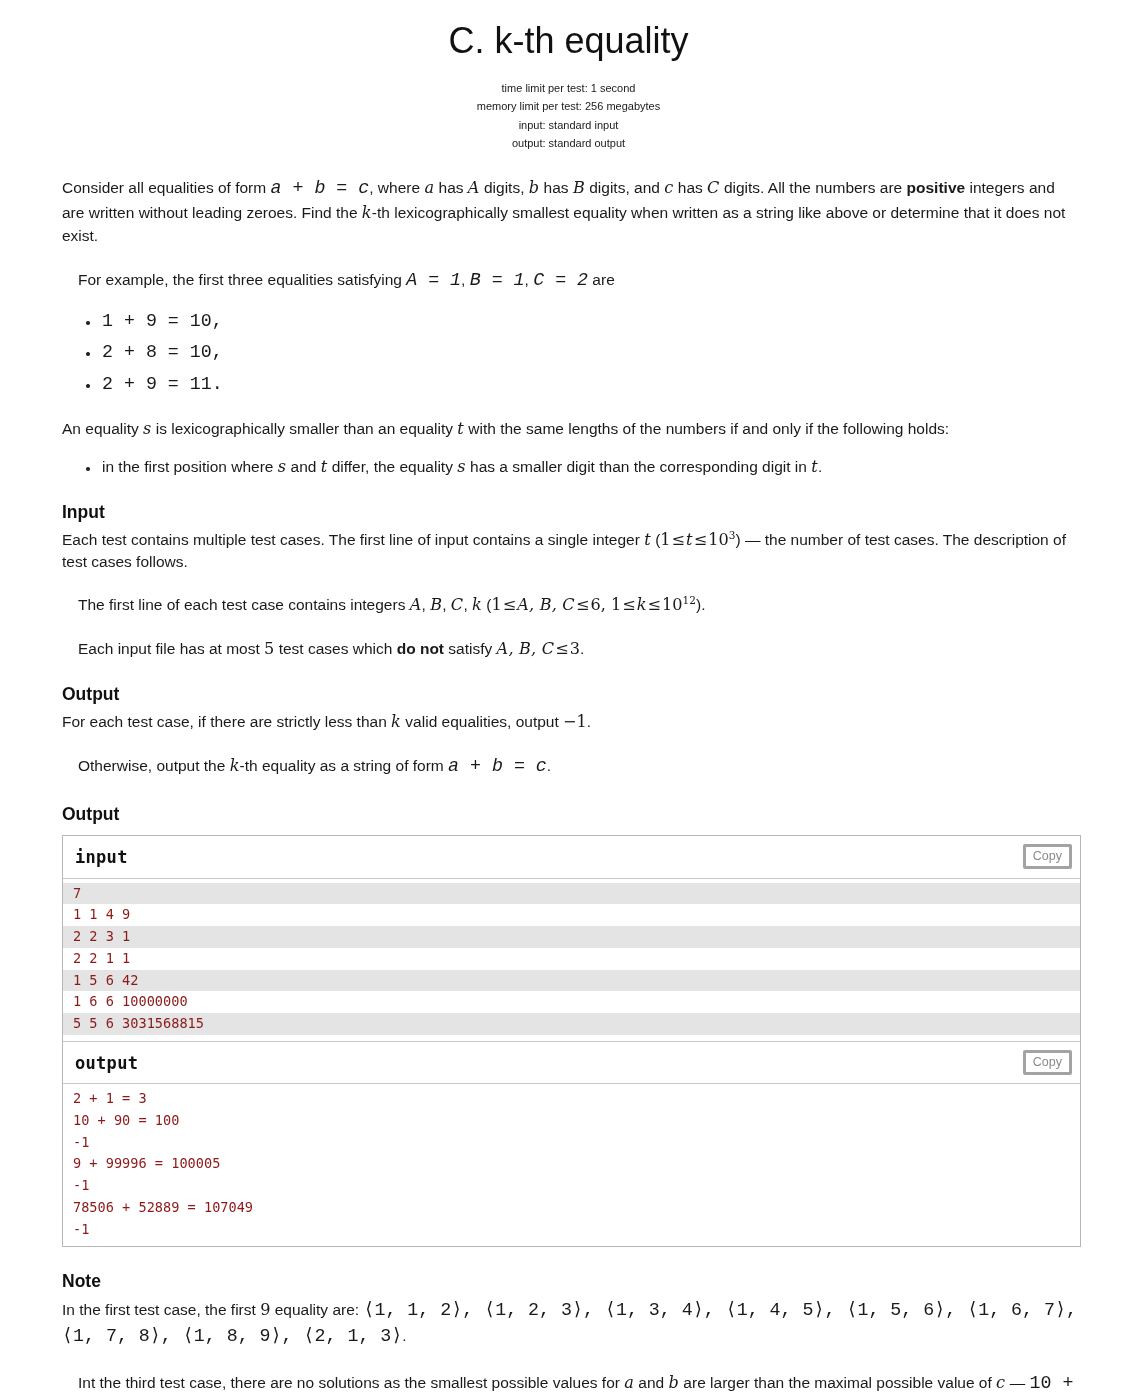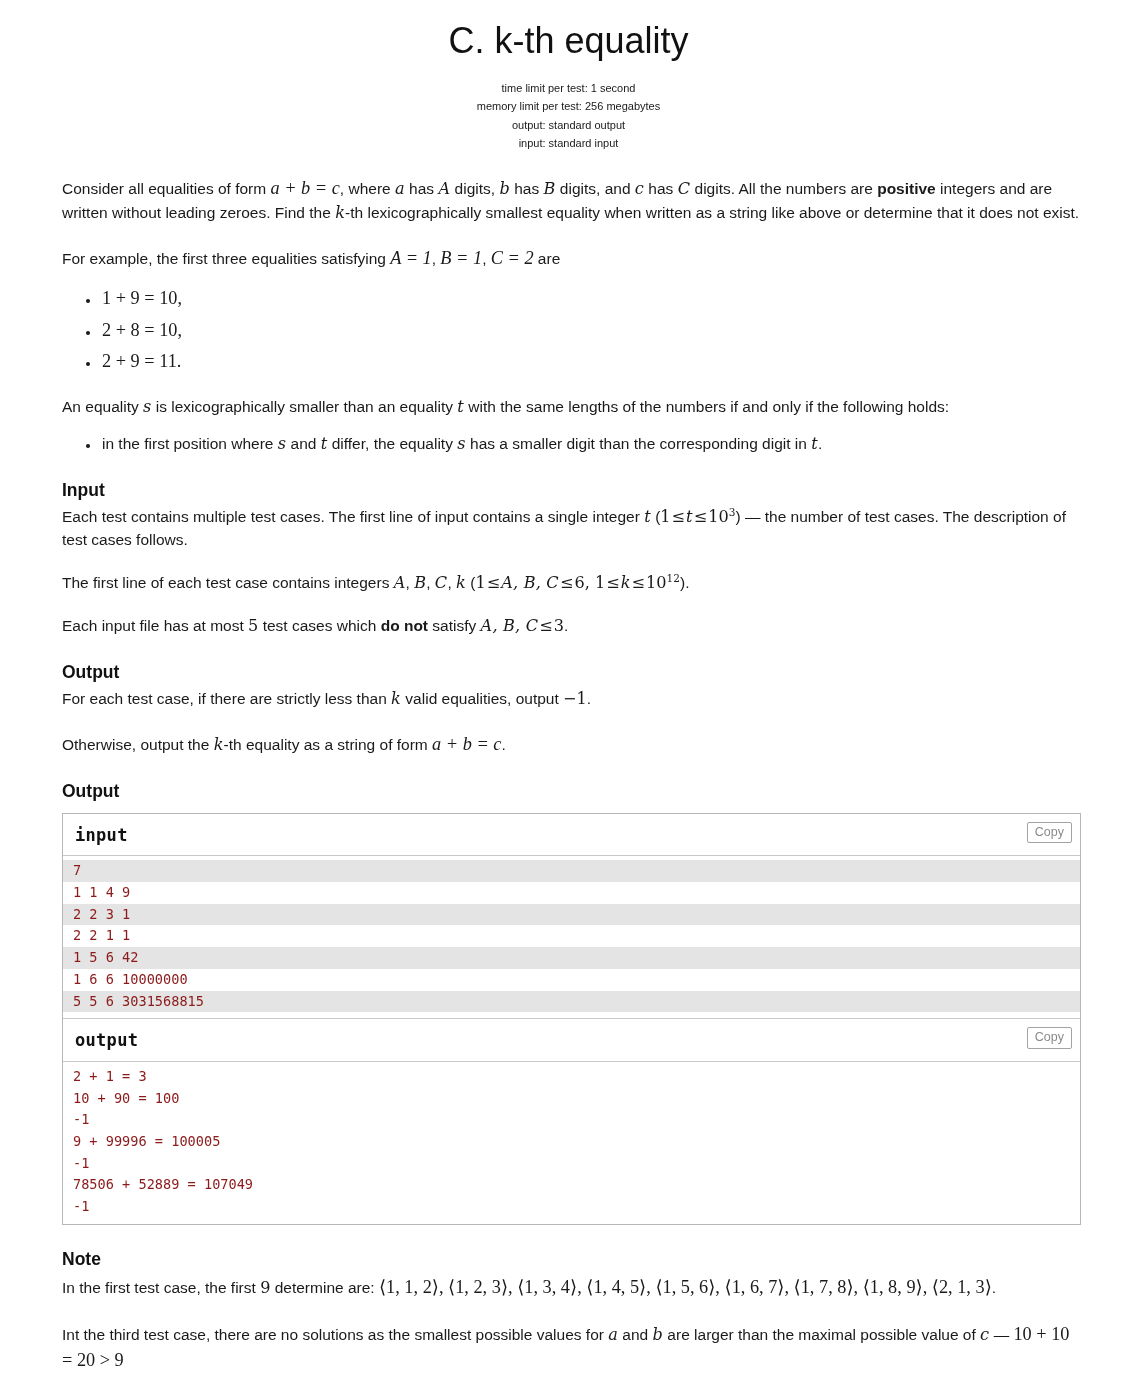--- a/index.html
+++ b/index.html
@@ -39,21 +39,21 @@
   }
   
   .content {
     padding: 0 56px 0 62px;
     margin-top: 22px;
   }
   p.para {
     margin: 0 0 10px 0;
     text-align: left;
   }
-  p.para + p.para { margin-top: 16px; }
+  p.para + p.para { margin-top: 16px; margin-left: 16px; }
   .spaced { margin-top: 20px !important; }
 
   ul.mathlist {
     margin: 14px 0 14px 0;
     padding-left: 38px;
     list-style-type: disc;
   }
   ul.mathlist li {
     margin: 0 0 5px 0;
     padding-left: 2px;
@@ -79,21 +79,21 @@
     font-style: normal;
     font-size: 1.04em;
   }
   .mop {
     font-family: "DejaVu Serif", "Liberation Serif", serif;
     font-style: normal;
     font-size: 1.04em;
     padding: 0 1px;
   }
   .mbig {
-    font-family: Liberation Serif, serif;
+    font-family: Liberation Mono, monospace;
     font-size: 1.18em;
   }
   sup.msup {
     font-family: "DejaVu Serif", "Liberation Serif", serif;
     font-style: normal;
     font-size: 0.68em;
     vertical-align: super;
     line-height: 0;
   }
   b.strong { font-weight: bold; }
@@ -113,21 +113,21 @@
     font-family: "DejaVu Sans Mono", "Liberation Mono", monospace;
     font-size: 17px;
     font-weight: bold;
     color: #111;
     letter-spacing: 0.3px;
   }
   .copy-btn {
     position: absolute;
     right: 8px;
     top: 8px;
-    border: 1px solid #a3a3a3;
+    border: 3px solid #a3a3a3;
     background: #ffffff;
     color: #8a8a8a;
     font-family: "Liberation Sans", sans-serif;
     font-size: 12.5px;
     padding: 2px 7px 3px 7px;
     border-radius: 2px;
     cursor: pointer;
     line-height: 1.15;
   }
   .io-body {
@@ -149,22 +149,22 @@
 </style>
 </head>
 <body>
 
 <div class="page">
 
   <div class="problem-header">
     <h1 class="problem-title">C. k-th equality</h1>
     <div class="limits-line">time limit per test: 1 second</div>
     <div class="limits-line">memory limit per test: 256 megabytes</div>
+    <div class="limits-line">input: standard input</div>
     <div class="limits-line">output: standard output</div>
-    <div class="limits-line">input: standard input</div>
   </div>
 
   <div class="content">
 
     <p class="para"><span>Consider all equalities of form </span><span class="mbig"><i>a + b = c</i></span><span>, where </span><span class="m">a</span><span> has </span><span class="m">A</span><span> digits, </span><span class="m">b</span><span> has </span><span class="m">B</span><span> digits, and </span><span class="m">c</span><span> has </span><span class="m">C</span><span> digits. All the numbers are </span><b class="strong">positive</b><span> integers and are written without leading zeroes. Find the </span><span class="m">k</span><span>-th lexicographically smallest equality when written as a string like above or determine that it does not exist.</span></p>
 
     <p class="para spaced"><span>For example, the first three equalities satisfying </span><span class="mbig"><i>A = 1</i></span><span>, </span><span class="mbig"><i>B = 1</i></span><span>, </span><span class="mbig"><i>C = 2</i></span><span> are</span></p>
 
     <ul class="mathlist">
       <li><span class="mbig">1 + 9 = 10,</span></li>
@@ -218,19 +218,19 @@
         <div class="io-line">-1</div>
         <div class="io-line">9 + 99996 = 100005</div>
         <div class="io-line">-1</div>
         <div class="io-line">78506 + 52889 = 107049</div>
         <div class="io-line">-1</div>
       </div>
 
     </div>
 
     <h2 class="section-head">Note</h2>
-    <p class="para"><span>In the first test case, the first </span><span class="mn">9</span><span> determine are: </span><span class="mbig">⟨1, 1, 2⟩, ⟨1, 2, 3⟩, ⟨1, 3, 4⟩, ⟨1, 4, 5⟩, ⟨1, 5, 6⟩, ⟨1, 6, 7⟩, ⟨1, 7, 8⟩, ⟨1, 8, 9⟩, ⟨2, 1, 3⟩</span><span>.</span></p>
+    <p class="para"><span>In the first test case, the first </span><span class="mn">9</span><span> equality are: </span><span class="mbig">⟨1, 1, 2⟩, ⟨1, 2, 3⟩, ⟨1, 3, 4⟩, ⟨1, 4, 5⟩, ⟨1, 5, 6⟩, ⟨1, 6, 7⟩, ⟨1, 7, 8⟩, ⟨1, 8, 9⟩, ⟨2, 1, 3⟩</span><span>.</span></p>
 
     <p class="para spaced"><span>Int the third test case, there are no solutions as the smallest possible values for </span><span class="m">a</span><span> and </span><span class="m">b</span><span> are larger than the maximal possible value of </span><span class="m">c</span><span> — </span><span class="mbig">10 + 10 = 20 &gt; 9</span></p>
 
   </div>
 
 </div>
 
 </body></html>

